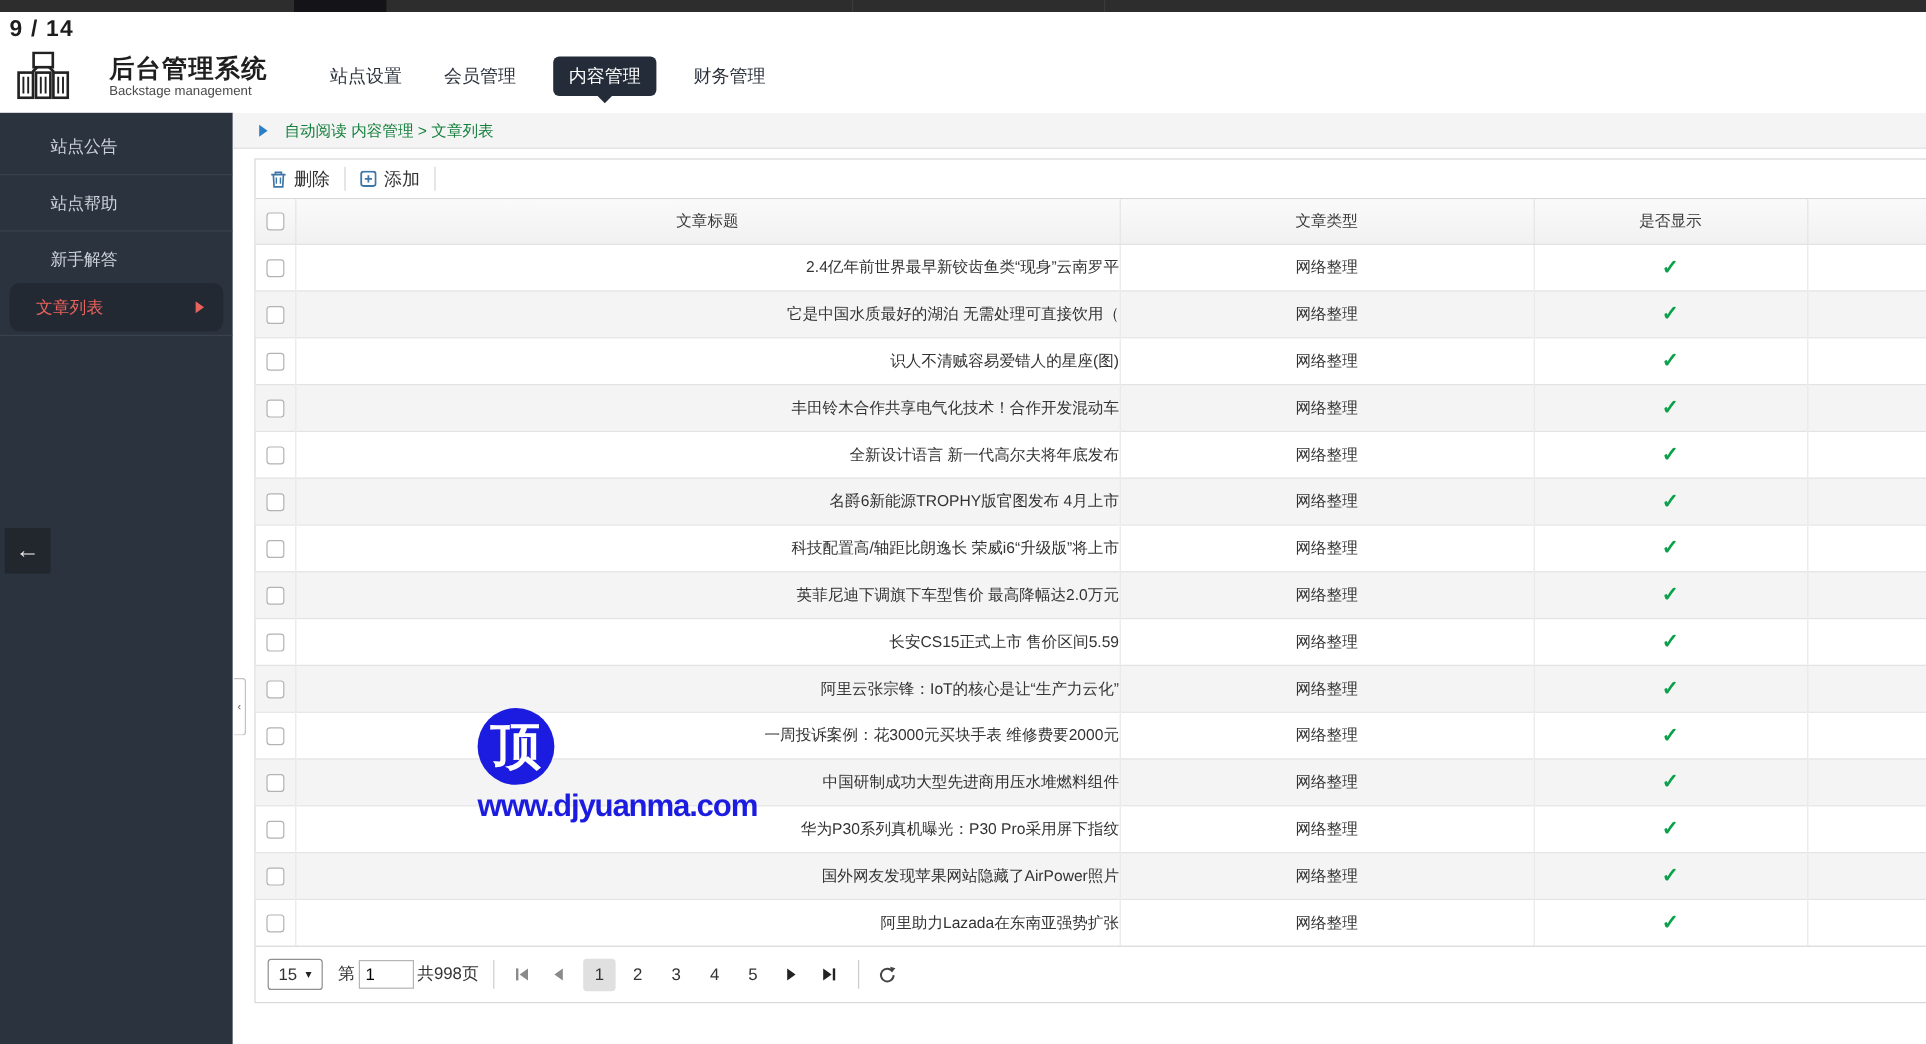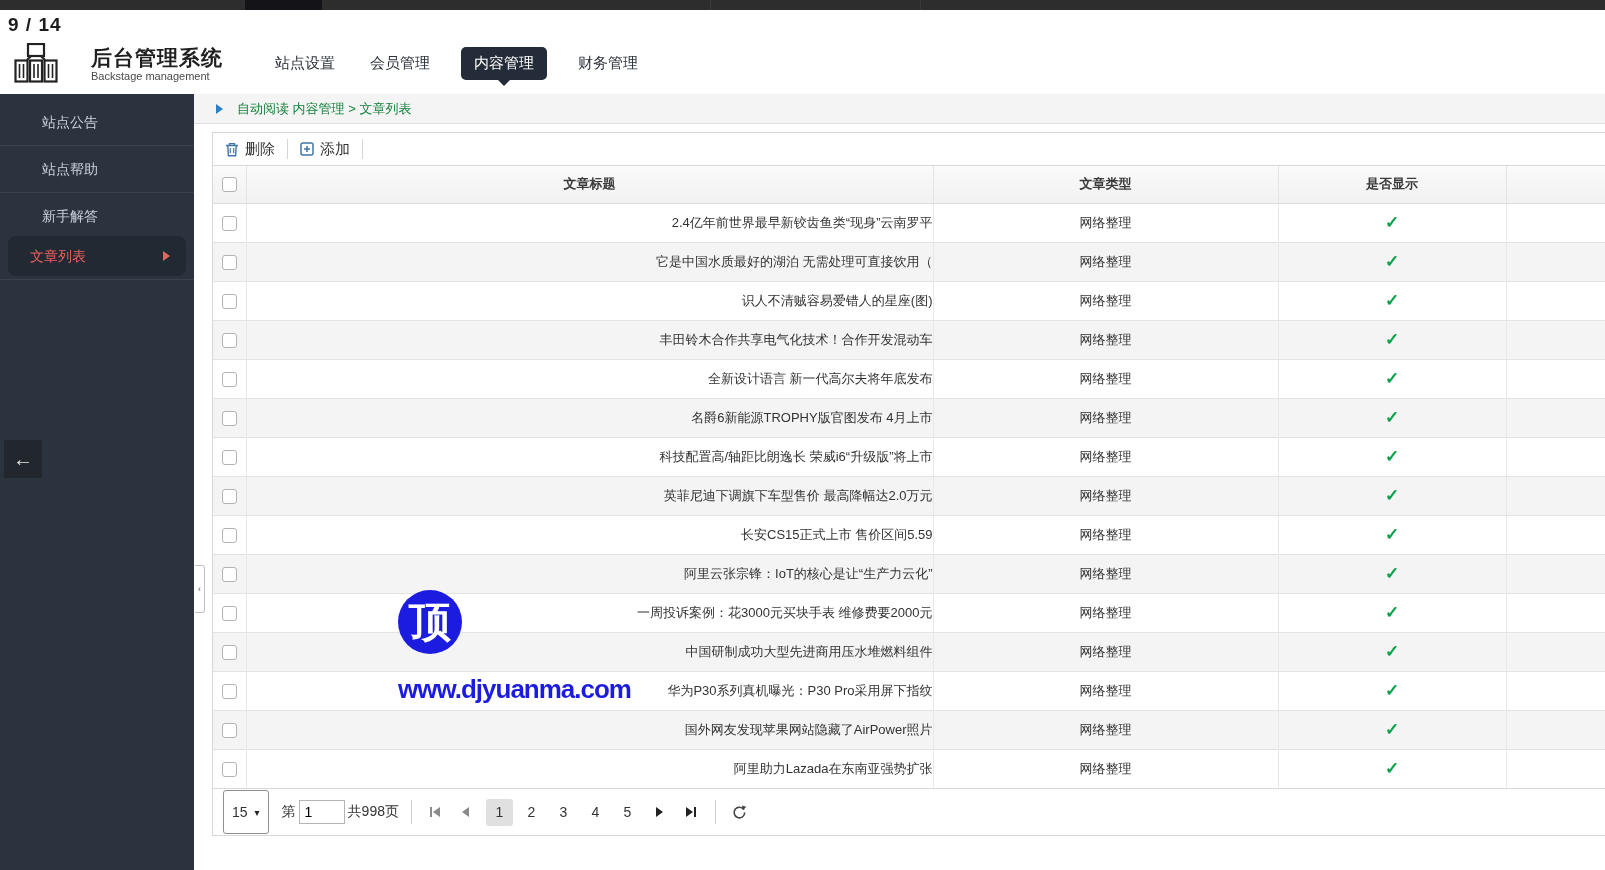--- a/index.html
+++ b/index.html
@@ -45,57 +45,57 @@
   .bc-text { font-size:13px; color:#15803d; }
 
   
   .panel { margin:8px 0 0 18px; width:1500px; border:1px solid #d8d8d8; background:#fff; }
   .toolbar { height:33px; display:flex; align-items:center; border-bottom:1px solid #d8d8d8; }
   .tool-btn { display:flex; align-items:center; gap:6px; padding:0 12px; font-size:15px; color:#333; cursor:pointer; height:100%; }
   .tool-sep { width:1px; height:20px; background:#d5d5d5; }
 
   table { width:100%; border-collapse:collapse; table-layout:fixed; }
   col.c-cb { width:33px; } col.c-title { width:687px; } col.c-type { width:345px; } col.c-show { width:228px; }
-  th { height:37px; background:linear-gradient(#fafafa,#f1f1f1); font-weight:bold; font-size:13px; color:#3a3a3a;
+  th { height:37px; background:linear-gradient(#fafafa,#f1f1f1); font-weight:normal; font-size:13px; color:#3a3a3a;
        border-right:1px solid #e4e4e4; border-bottom:1px solid #ddd; text-align:center; }
   th:last-child { border-right:none; }
   td { height:39px; font-size:13px; color:#333; border-top:1px solid #e3e3e3; border-right:1px solid #e8e8e8; }
   td:last-child { border-right:none; }
   tbody tr:first-child td { border-top:none; }
   tbody tr:nth-child(even) { background:#f4f4f4; }
   .td-cb, .th-cb { text-align:center; }
   .td-title { text-align:right; padding-left:10px; }
   .td-type { text-align:center; }
   .td-show { text-align:center; }
   .cb { display:inline-block; width:15px; height:15px; border:1px solid #b3b3b3; border-radius:3px; background:#fff; vertical-align:middle; cursor:pointer; }
   .check { color:#0aa14a; font-size:17px; font-weight:bold; }
 
   
   .pagination { height:47px; border-top:1px solid #d8d8d8; display:flex; align-items:center; padding-left:10px; gap:7px; font-size:14px; color:#333; }
-  .pgsize { height:44px; border:1px solid #8f8f8f; border-radius:3px; display:flex; align-items:center; gap:7px; padding:0 8px; cursor:pointer; background:#fff; }
+  .pgsize { height:26px; border:1px solid #8f8f8f; border-radius:3px; display:flex; align-items:center; gap:7px; padding:0 8px; cursor:pointer; background:#fff; }
   .pgsize .caret { font-size:10px; color:#222; }
   .goto { display:flex; align-items:center; gap:3px; margin-left:6px; }
   .page-input { width:46px; height:24px; border:1px solid #b5b5b5; font-size:14px; padding-left:5px; font-family:"Liberation Sans",sans-serif; }
   .pg-sep { width:1px; height:24px; background:#ccc; margin:0 5px; }
   .pg-btn { width:24px; height:24px; display:flex; align-items:center; justify-content:center; cursor:pointer; }
   .page-num { min-width:27px; height:27px; line-height:27px; text-align:center; color:#333; cursor:pointer; border-radius:3px; }
   .page-num.active { background:#e0e0e0; }
 
   
   .collapse-handle { position:absolute; left:195px; top:565px; width:10px; height:48px; background:#fff;
     border:1px solid #c2c2c2; border-left:none; border-radius:0 3px 3px 0; display:flex; align-items:center;
     justify-content:center; font-size:9px; color:#555; cursor:pointer; z-index:5; }
 
   
   .watermark { position:absolute; left:398px; top:590px; z-index:9; pointer-events:none; color:#1c1ce0; }
   .wm-row { display:flex; align-items:center; }
   .wm-circle { width:64px; height:64px; border-radius:50%; background:#1c1ce0; color:#fff; display:flex;
     align-items:center; justify-content:center; font-size:42px; font-weight:bold; flex:none; }
   .wm-chars { font-size:56px; font-weight:bold; letter-spacing:-2px; line-height:64px; margin-left:2px; }
-  .wm-url { font-size:26px; font-weight:bold; margin-top:20px; text-align:center; letter-spacing:-1px; }
+  .wm-url { font-size:26px; font-weight:bold; margin-top:2px; text-align:center; letter-spacing:-1px; }
 </style>
 </head>
 <body>
 
 <div class="topbar">
   <div class="seg-dark"></div>
   <div class="seg-line1"></div>
   <div class="seg-line2"></div>
 </div>
 <div class="page-indicator">9 / 14</div>

